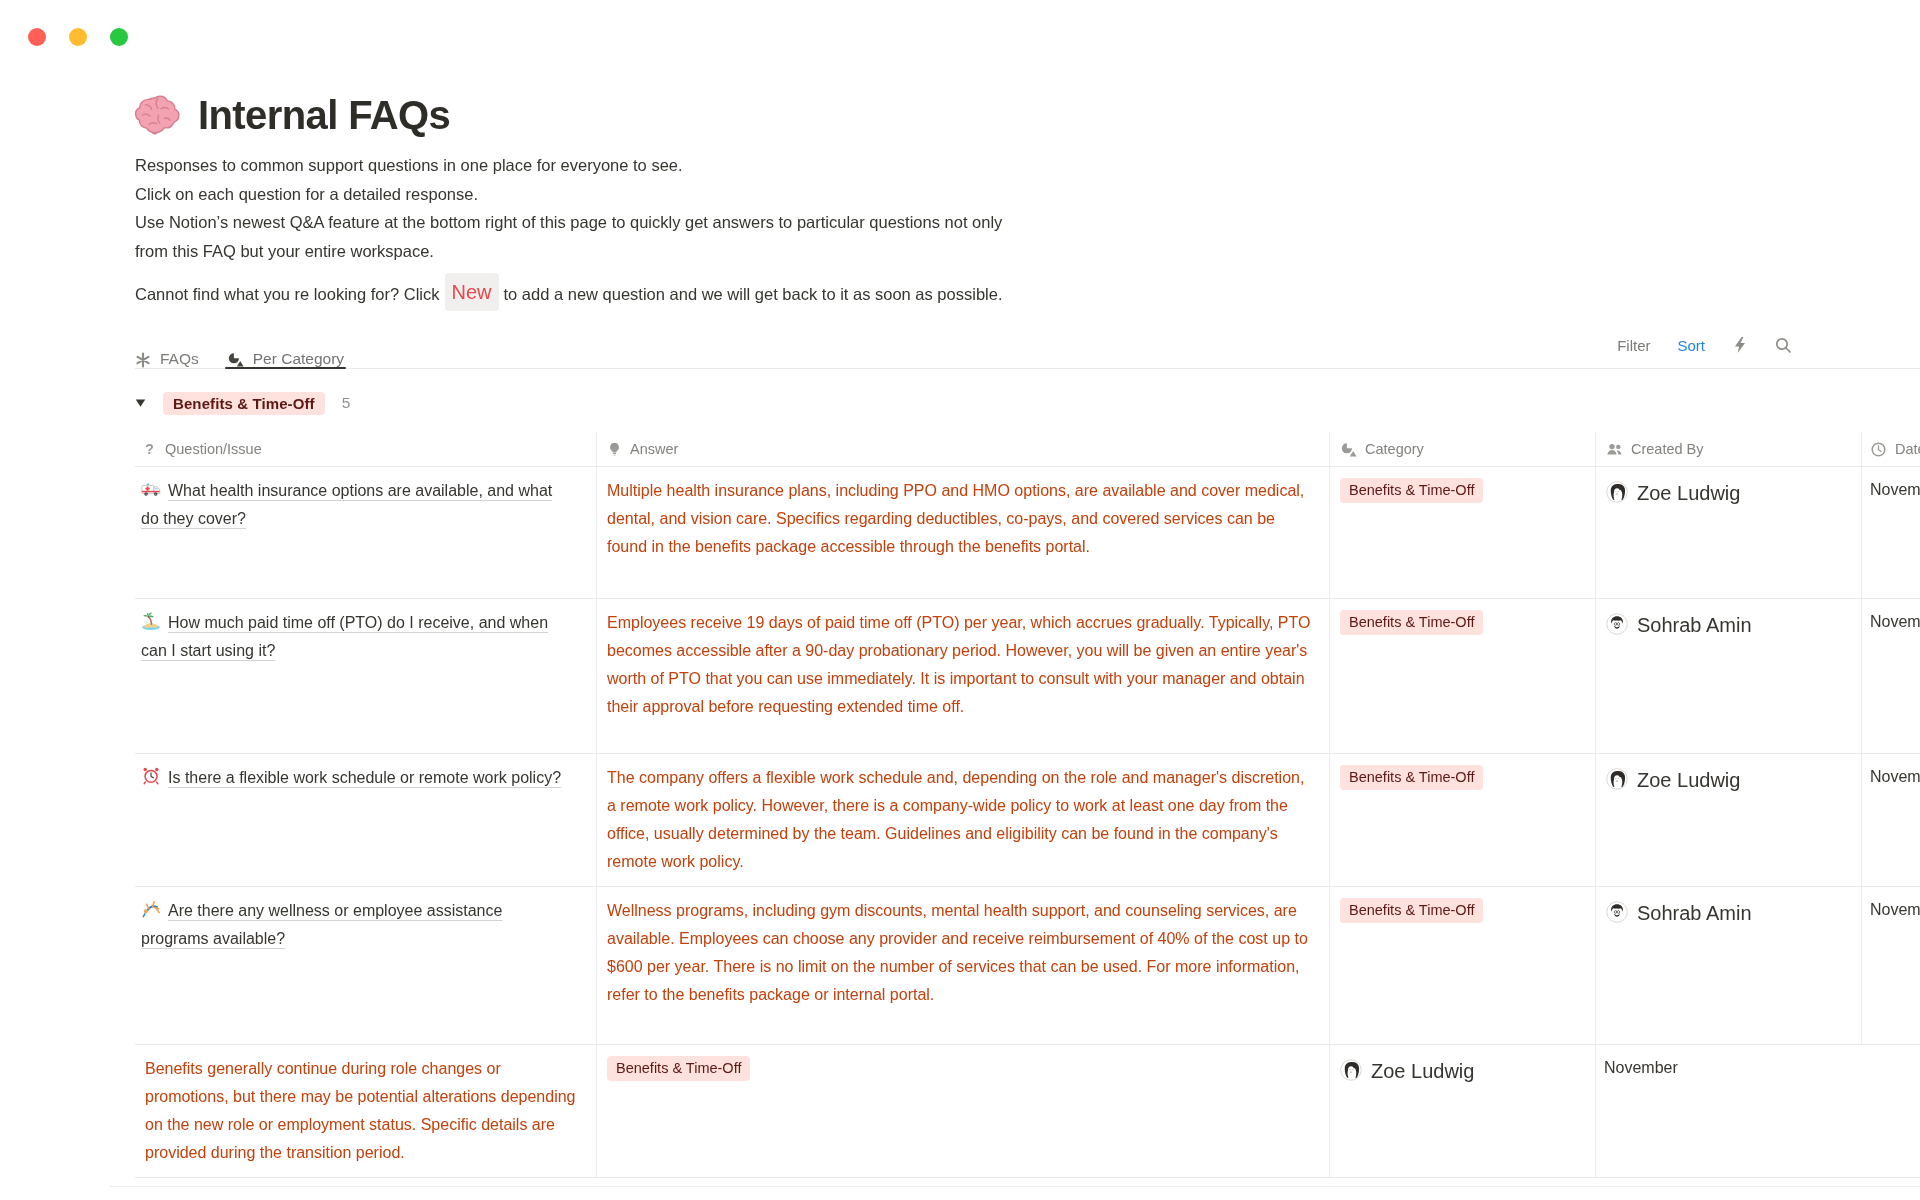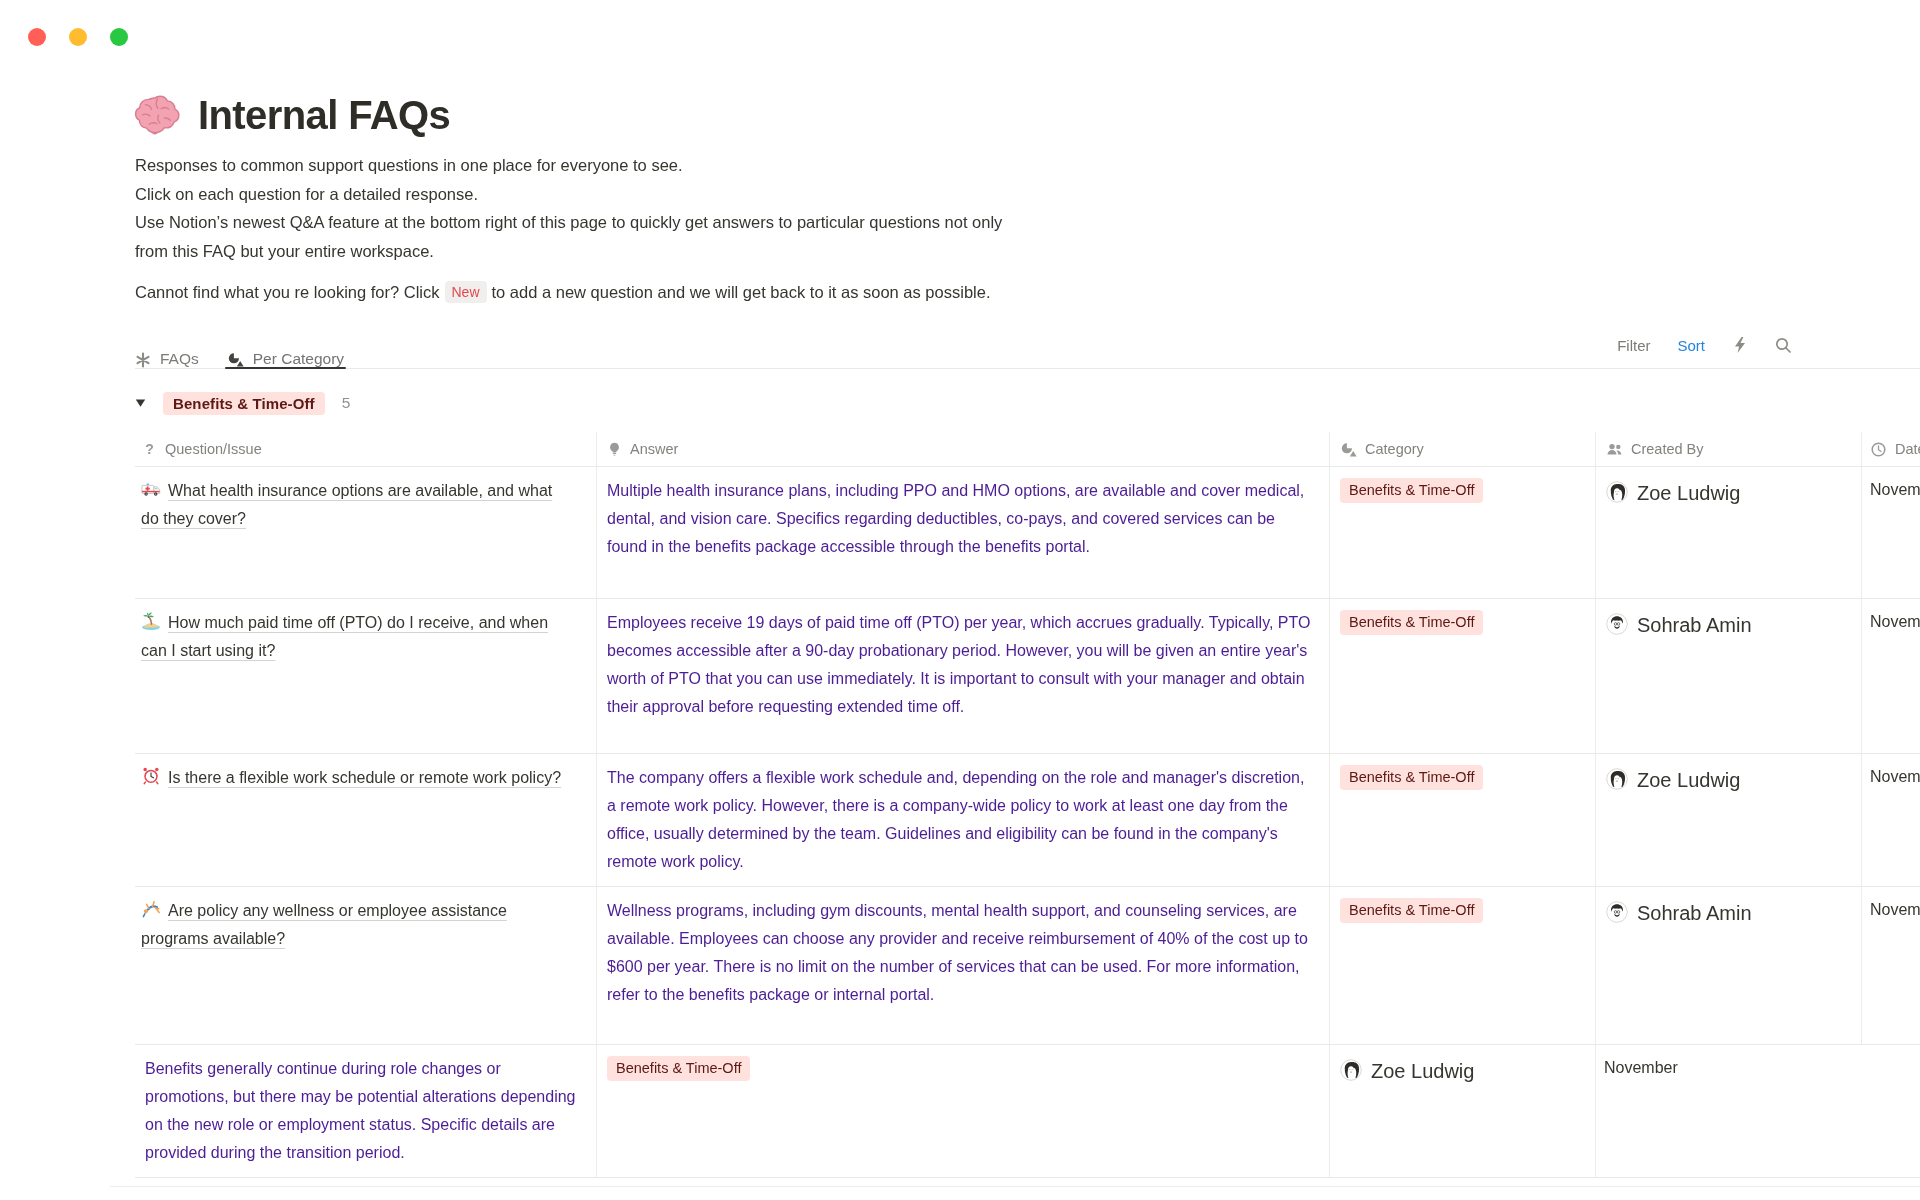--- a/index.html
+++ b/index.html
@@ -12,21 +12,21 @@
   .traffic{position:absolute;top:28px;left:28px;display:flex;gap:23px;}
   .dot{width:18px;height:18px;border-radius:50%;}
   .dot.red{background:#ff5f57}.dot.yellow{background:#febc2e}.dot.green{background:#28c840}
   
   .page-title{position:absolute;top:90px;left:133px;display:flex;align-items:center;gap:15px;
     font-size:40px;font-weight:700;letter-spacing:-.6px;color:#2f2d28;}
   .title-icon{width:50px;height:50px}
   
   .desc{position:absolute;top:151px;left:135px;font-size:16.5px;line-height:28.5px;color:#37352f;}
   .new-badge{display:inline-block;background:#f1efee;color:#e5484d;border-radius:4px;
-    padding:1px 7px;font-size:14px;line-height:20px;margin:16px 5px;vertical-align:1px;}
+    padding:9px 7px;font-size:20px;line-height:20px;margin:8px 5px;vertical-align:1px;}
   
   .view-bar{position:absolute;top:322px;left:135px;right:0;height:46px;
     border-bottom:1px solid #e9e9e7;display:flex;align-items:center;}
   .tab{display:flex;align-items:flex-end;gap:9px;font-size:15.5px;height:100%;position:relative;margin-right:28px;cursor:pointer;}
   .tab.inactive{color:#7d7b77}
   .tab.inactive .tab-ic{color:#8d8b86}
   .tab.active{color:#737373;font-weight:400}
   .tab.active .tab-ic{color:#45443f}
   .tab.active::after{content:"";position:absolute;left:-2px;right:-2px;bottom:-1px;height:2.5px;background:#37352f;border-radius:1px;}
   .controls{margin-left:auto;display:flex;align-items:center;gap:27px;padding-right:128px;font-size:15px;}
@@ -48,21 +48,21 @@
   .th:last-child{border-right:none;padding-left:8px}
   .th .hic{color:#9b9a97;flex:none}
   .trow{border-bottom:1px solid #e9e9e7;}
   .cell{padding:9px 10px;font-size:16px;line-height:28px;border-right:1px solid #edeceb;}
   .cell:last-child{border-right:none}
   .cell.q{padding:10px 26px 10px 6px;font-weight:500;color:#37352f;}
   .q-emoji{display:inline-block;width:20px;height:20px;vertical-align:-3px;margin-right:7px;}
   .q-emoji svg{display:inline-block}
   .qtext{text-decoration:underline;text-decoration-color:rgba(55,53,47,.22);
     text-underline-offset:3.5px;text-decoration-thickness:1px;cursor:pointer;}
-  .cell.a{padding:10px 18px 10px 10px;color:#4c1d95;}
+  .cell.a{padding:10px 18px 10px 10px;color:#c2410c;}
   .badge{display:inline-block;background:#ffe2dd;color:#5d1715;font-size:14.5px;
     padding:2px 9px;border-radius:4px;line-height:21px;}
   .cell.p{display:flex;align-items:flex-start;gap:9px;padding-top:12px;}
   .avatar{width:22px;height:22px;flex:none;margin-top:2px;}
   .pname{font-size:20px;color:#37352f;}
   .cell.d{white-space:nowrap;overflow:hidden;padding-left:8px;color:#37352f;}
   .tbody .trow:nth-child(1){min-height:131px}
   .tbody .trow:nth-child(2){min-height:154px}
   .tbody .trow:nth-child(3){min-height:128px}
   .tbody .trow:nth-child(4){min-height:157px}
@@ -278,21 +278,21 @@
           <span class="pname">Zoe Ludwig</span>
         </div>
     <div class="cell d"><span>November</span></div>
   </div>
       <div class="trow">
     <div class="cell q"><span class="q-emoji"><svg width="20" height="20" viewBox="0 0 22 22">
     <path d="M7.6 11.8C10.2 8.2 14.2 7.2 17.6 9" fill="none" stroke="#2f86d6" stroke-width="2.3" stroke-linecap="round"></path>
     <circle cx="5.4" cy="13.6" r="2.2" fill="#f0a04f"></circle>
     <path d="M8.6 10.4 6.2 5.8M12.8 8.1l1.6-5M14.8 9.4l4.6 1.4M16.6 10.6l3.4 4.2" stroke="#f0a04f" stroke-width="1.7" stroke-linecap="round"></path>
     <path d="M4.2 16.2l-1.6 3.2" stroke="#2f86d6" stroke-width="1.7" stroke-linecap="round"></path>
-  </svg></span><span class="qtext">Are policy any wellness or employee assistance programs available?</span></div>
+  </svg></span><span class="qtext">Are there any wellness or employee assistance programs available?</span></div>
     <div class="cell a">Wellness programs, including gym discounts, mental health support, and counseling services, are available. Employees can choose any provider and receive reimbursement of 40% of the cost up to $600 per year. There is no limit on the number of services that can be used. For more information, refer to the benefits package or internal portal.</div>
     <div class="cell c"><span class="badge">Benefits &amp; Time-Off</span></div>
     <div class="cell p">
           <span class="avatar">
             <svg width="22" height="22" viewBox="0 0 24 24">
     <circle cx="12" cy="12" r="11.2" fill="#fff" stroke="#d7d4d0" stroke-width="1"></circle>
     <path d="M12 3.6c-3.8 0-6.3 2.5-6.5 5.9l.6 2.3c.3-2 1-3.4 2-4 2 1 5.8 1.1 7.8.2 1 .6 1.8 1.9 2.1 3.8l.5-2.3C18.3 6.1 15.8 3.6 12 3.6z" fill="#2e2b28"></path>
     <ellipse cx="12" cy="12.4" rx="3.6" ry="4.2" fill="#fff"></ellipse>
     <circle cx="10.4" cy="11.9" r="1.4" fill="none" stroke="#2e2b28" stroke-width=".7"></circle>
     <circle cx="13.6" cy="11.9" r="1.4" fill="none" stroke="#2e2b28" stroke-width=".7"></circle>

